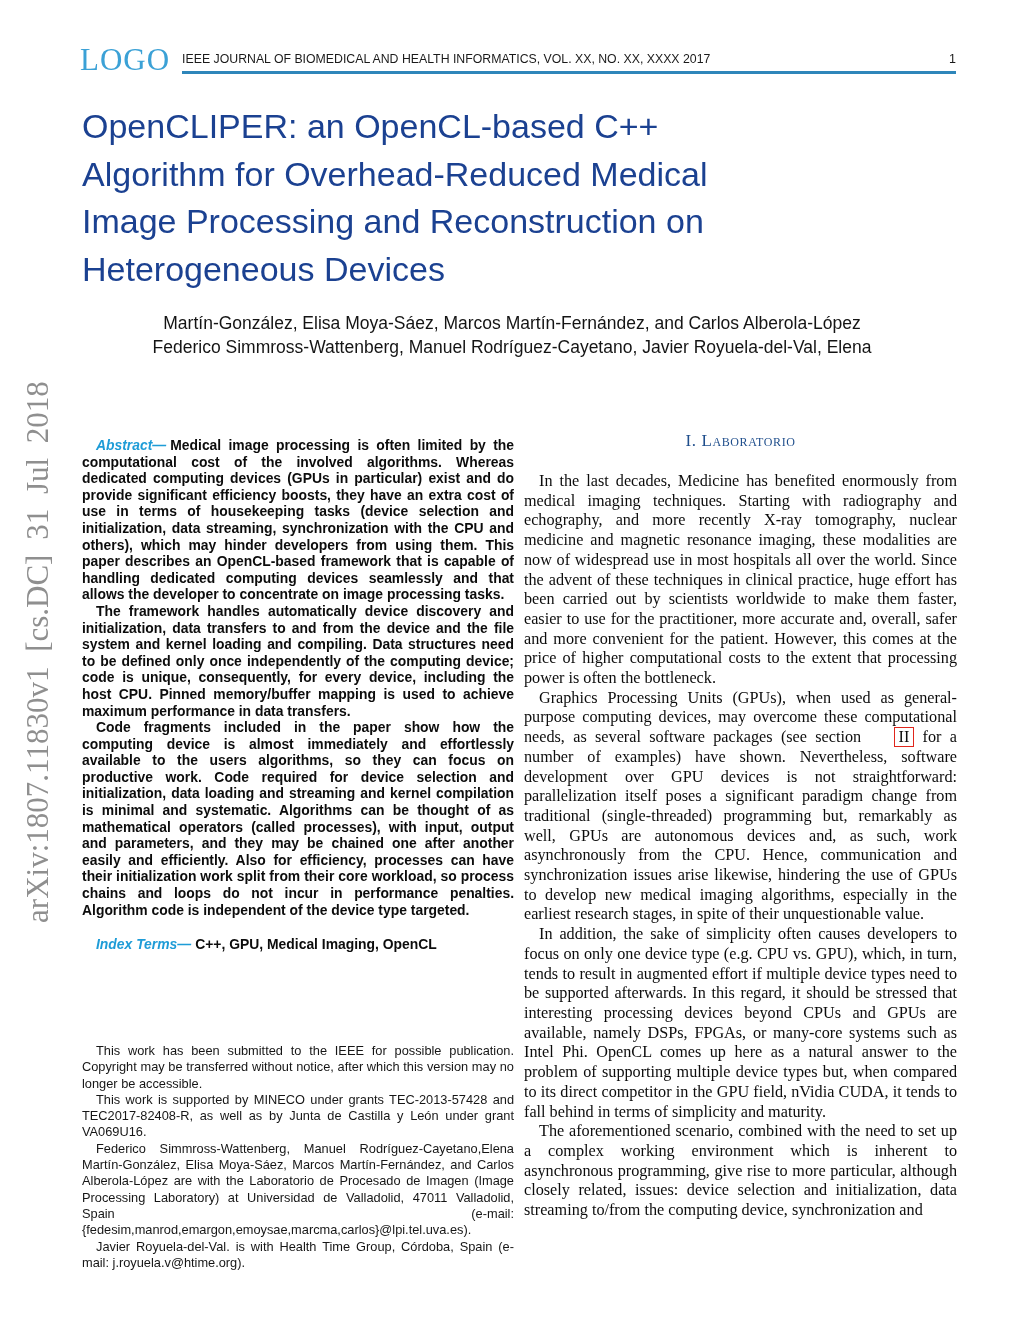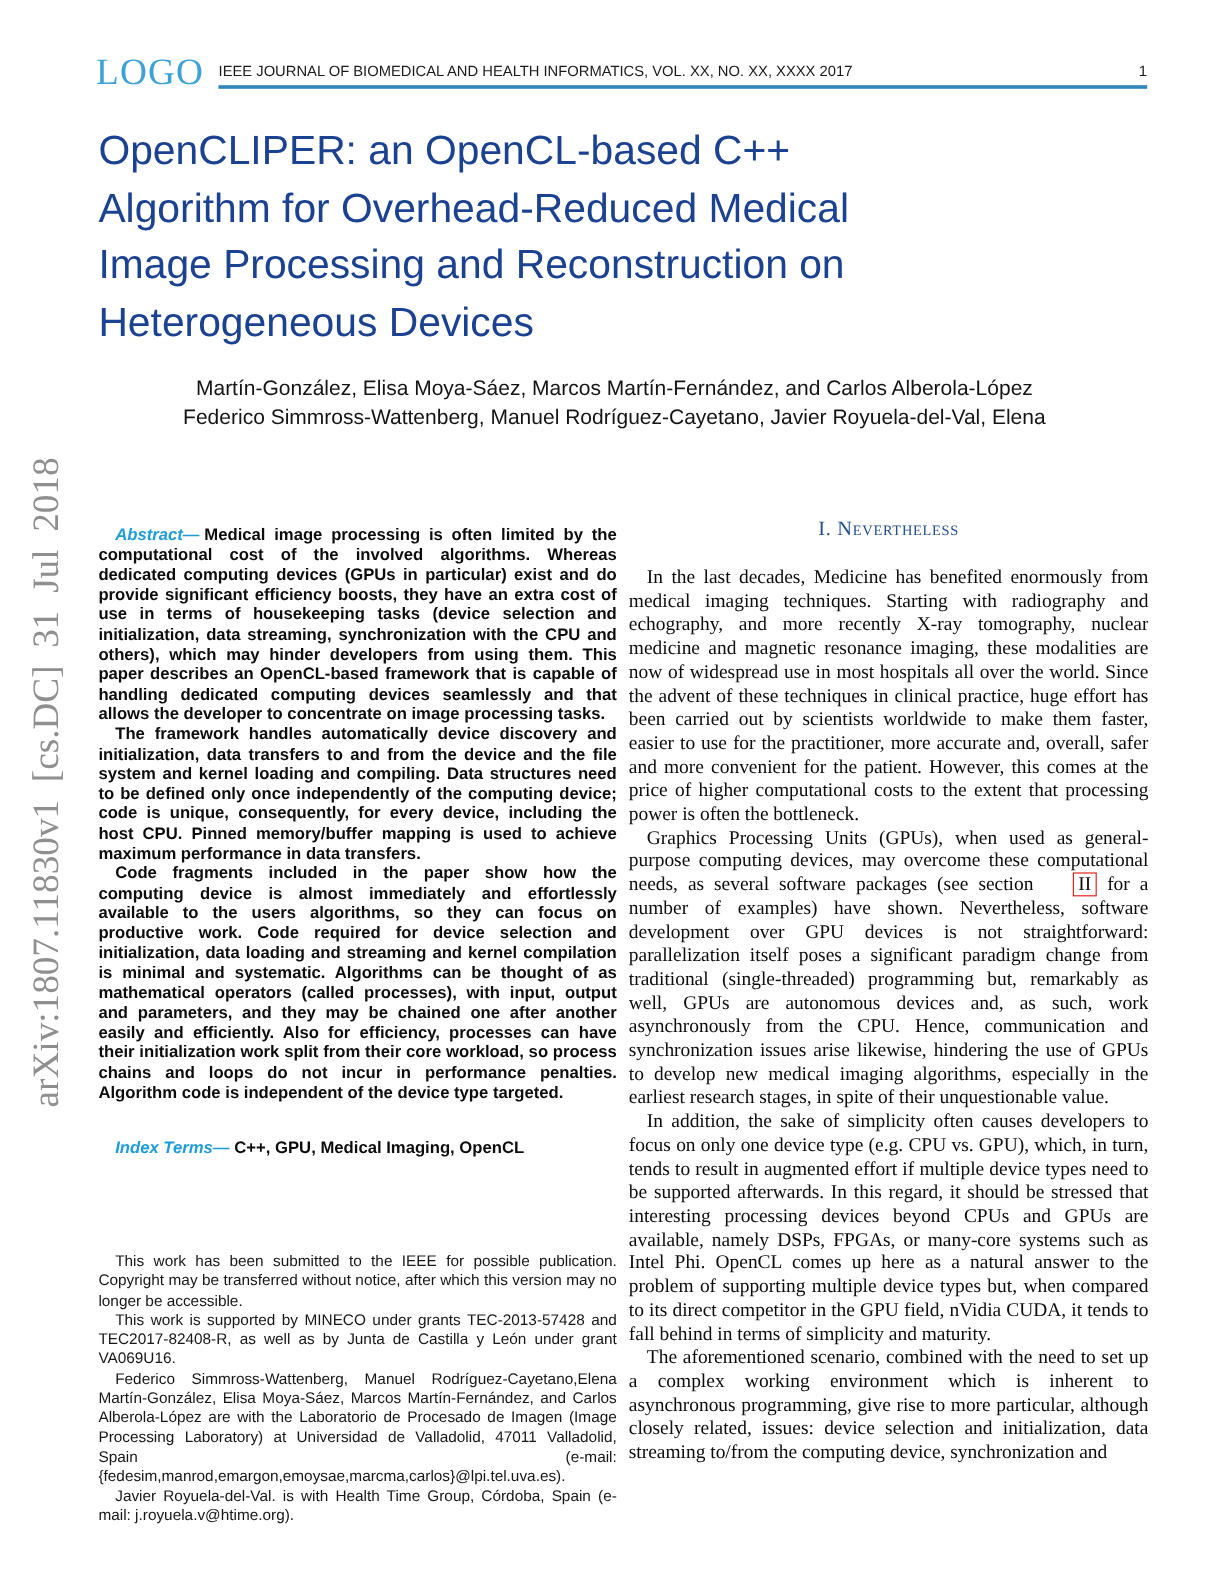--- a/index.html
+++ b/index.html
@@ -72,21 +72,21 @@
     text-align: justify;
     text-indent: 14px;
     color: #0c0c0c;
   }
   .lead {
     color: #1e9cd7;
     font-style: italic;
     font-weight: bold;
     margin-right: 4px;
   }
-  .index-terms { margin-top: 30px; }
+  .index-terms { margin-top: 18px; }
 
   
   .footnotes {
     position: absolute; left: 82px; top: 1043px; width: 432px;
   }
   .footnotes p {
     margin: 0;
     font-size: 12.8px; line-height: 16.3px;
     text-align: justify;
     text-indent: 14px;
@@ -165,21 +165,21 @@
   </div>
 
   <div class="footnotes">
     <p>This work has been submitted to the IEEE for possible publication. Copyright may be transferred without notice, after which this version may no longer be accessible.</p>
     <p>This work is supported by MINECO under grants TEC-2013-57428 and TEC2017-82408-R, as well as by Junta de Castilla y León under grant VA069U16.</p>
     <p>Federico Simmross-Wattenberg, Manuel Rodríguez-Cayetano,Elena Martín-González, Elisa Moya-Sáez, Marcos Martín-Fernández, and Carlos Alberola-López are with the Laboratorio de Procesado de Imagen (Image Processing Laboratory) at Universidad de Valladolid, 47011 Valladolid, Spain (e-mail: {fedesim,manrod,emargon,emoysae,marcma,carlos}@lpi.tel.uva.es).</p>
     <p>Javier Royuela-del-Val. is with Health Time Group, Córdoba, Spain (e-mail: j.royuela.v@htime.org).</p>
   </div>
 
   <div class="right-col">
-    <h2 class="intro-heading">I. Nevertheless</h2>
+    <h2 class="intro-heading">I. Laboratorio</h2>
     <p class="intro-p">In the last decades, Medicine has benefited enormously from medical imaging techniques. Starting with radiography and echography, and more recently X-ray tomography, nuclear medicine and magnetic resonance imaging, these modalities are now of widespread use in most hospitals all over the world. Since the advent of these techniques in clinical practice, huge effort has been carried out by scientists worldwide to make them faster, easier to use for the practitioner, more accurate and, overall, safer and more convenient for the patient. However, this comes at the price of higher computational costs to the extent that processing power is often the bottleneck.</p>
     <p class="intro-p">
       <span>Graphics Processing Units (GPUs), when used as general-purpose computing devices, may overcome these computational needs, as several software packages (see section </span><span class="section-ref">II</span><span> for a number of examples) have shown. Nevertheless, software development over GPU devices is not straightforward: parallelization itself poses a significant paradigm change from traditional (single-threaded) programming but, remarkably as well, GPUs are autonomous devices and, as such, work asynchronously from the CPU. Hence, communication and synchronization issues arise likewise, hindering the use of GPUs to develop new medical imaging algorithms, especially in the earliest research stages, in spite of their unquestionable value.</span>
     </p>
     <p class="intro-p">In addition, the sake of simplicity often causes developers to focus on only one device type (e.g. CPU vs. GPU), which, in turn, tends to result in augmented effort if multiple device types need to be supported afterwards. In this regard, it should be stressed that interesting processing devices beyond CPUs and GPUs are available, namely DSPs, FPGAs, or many-core systems such as Intel Phi. OpenCL comes up here as a natural answer to the problem of supporting multiple device types but, when compared to its direct competitor in the GPU field, nVidia CUDA, it tends to fall behind in terms of simplicity and maturity.</p>
     <p class="intro-p">The aforementioned scenario, combined with the need to set up a complex working environment which is inherent to asynchronous programming, give rise to more particular, although closely related, issues: device selection and initialization, data streaming to/from the computing device, synchronization and</p>
   </div>
 
 </div>
 

